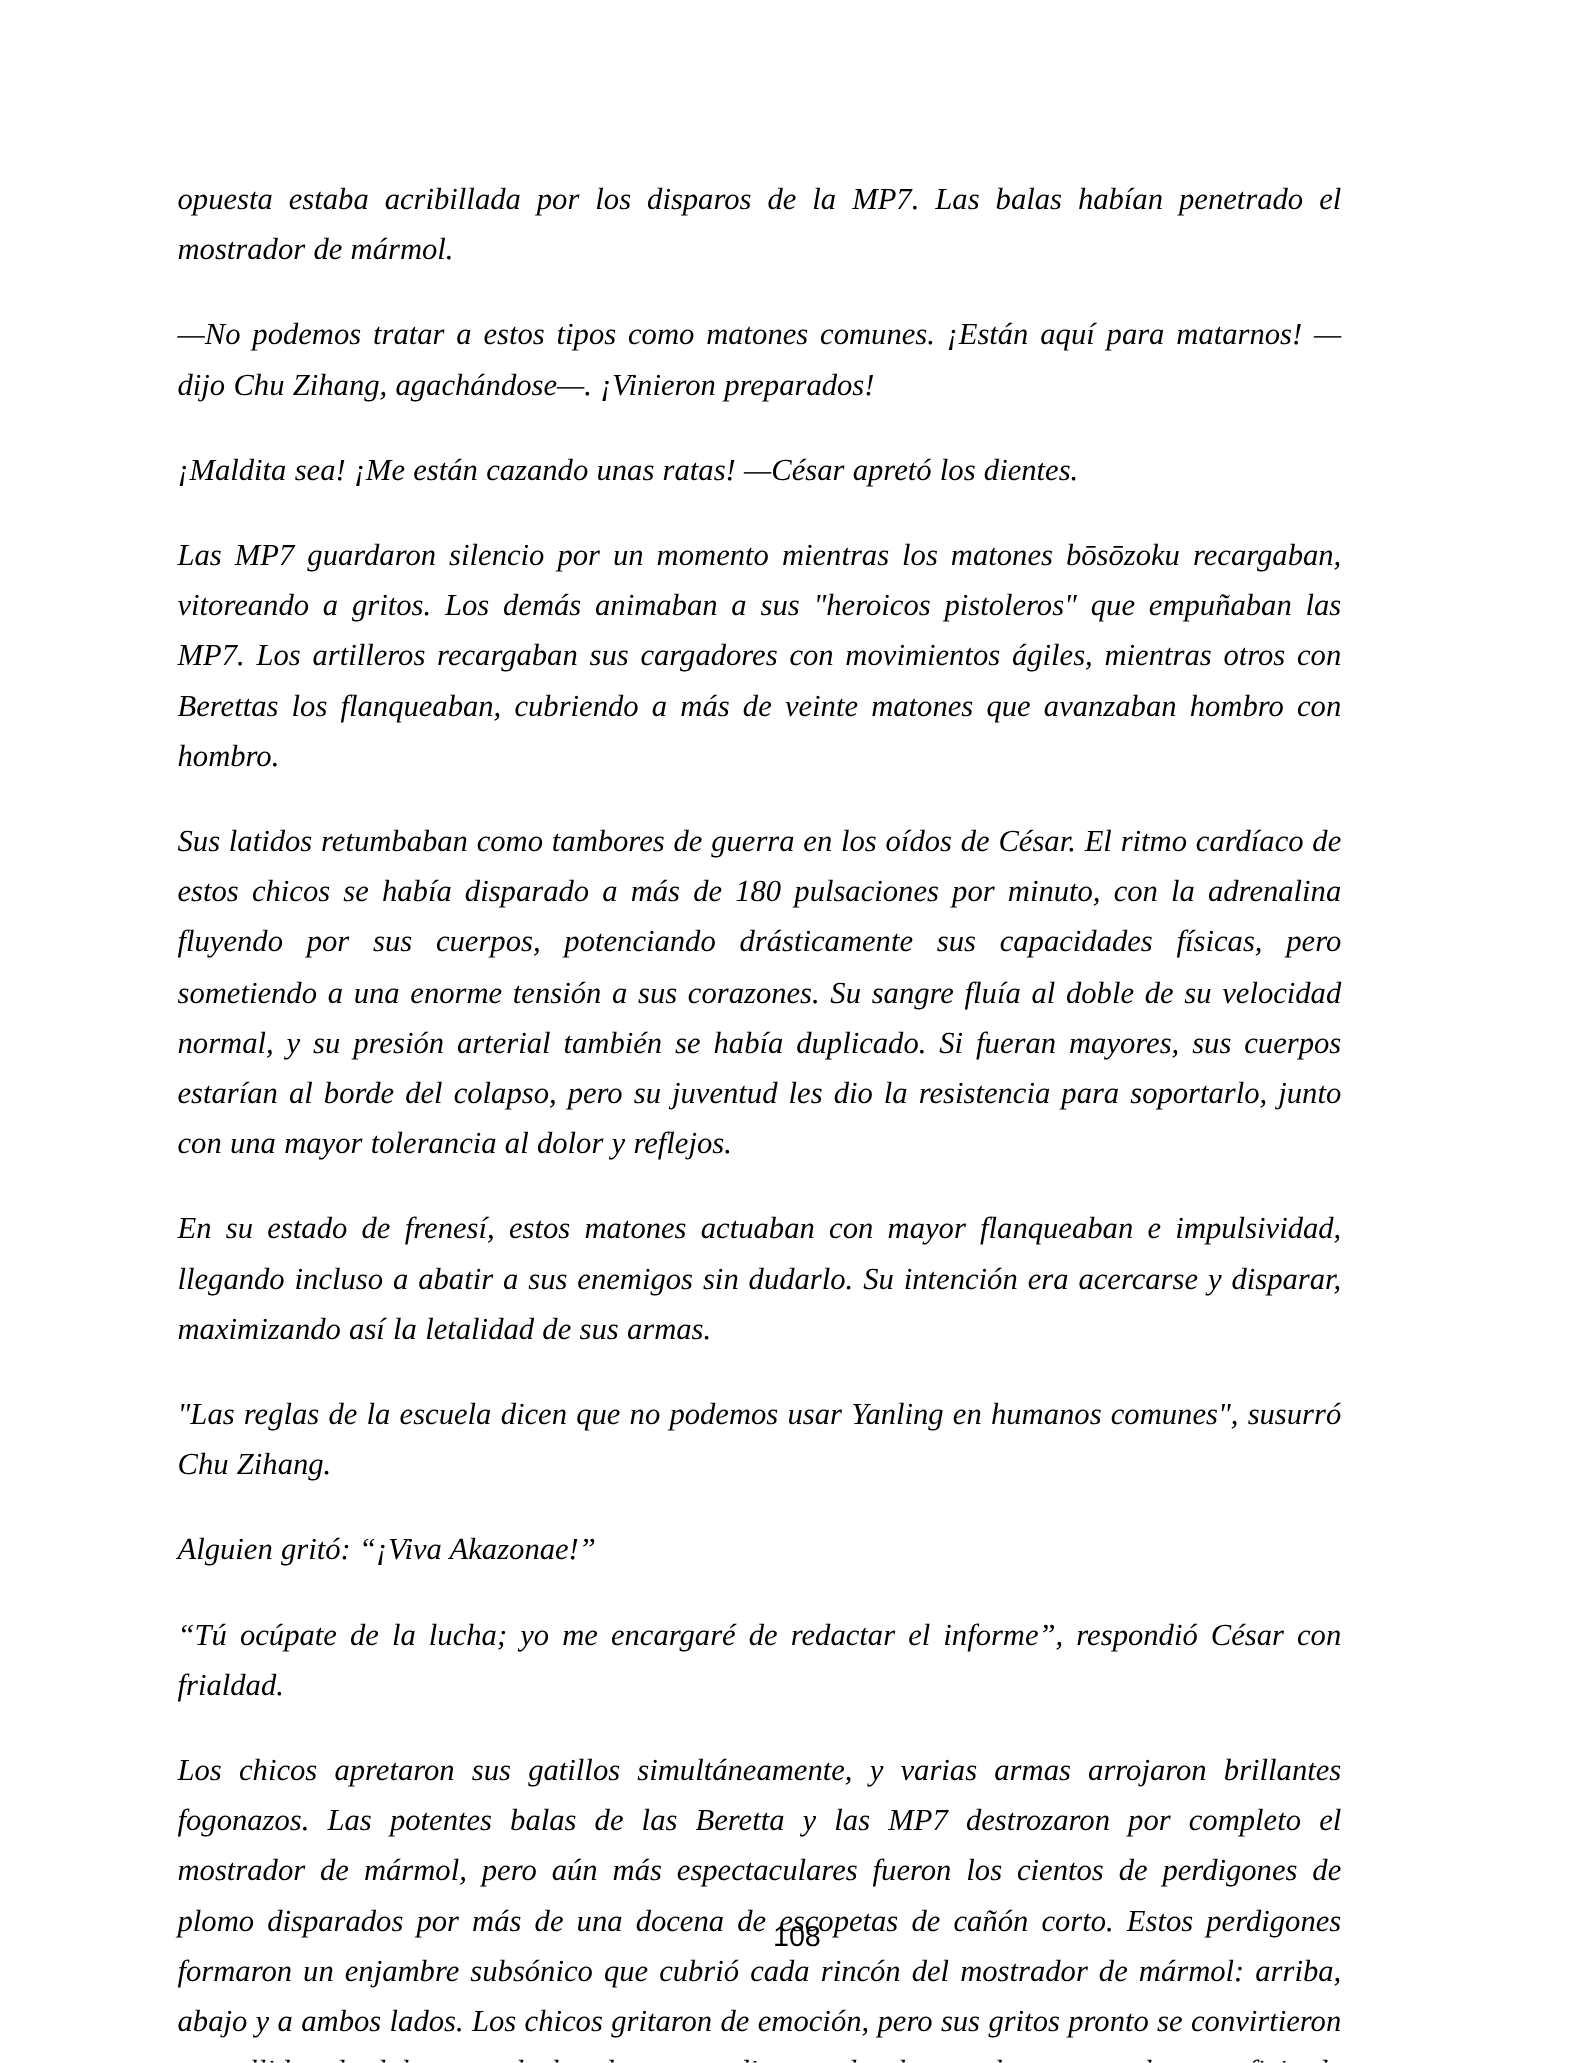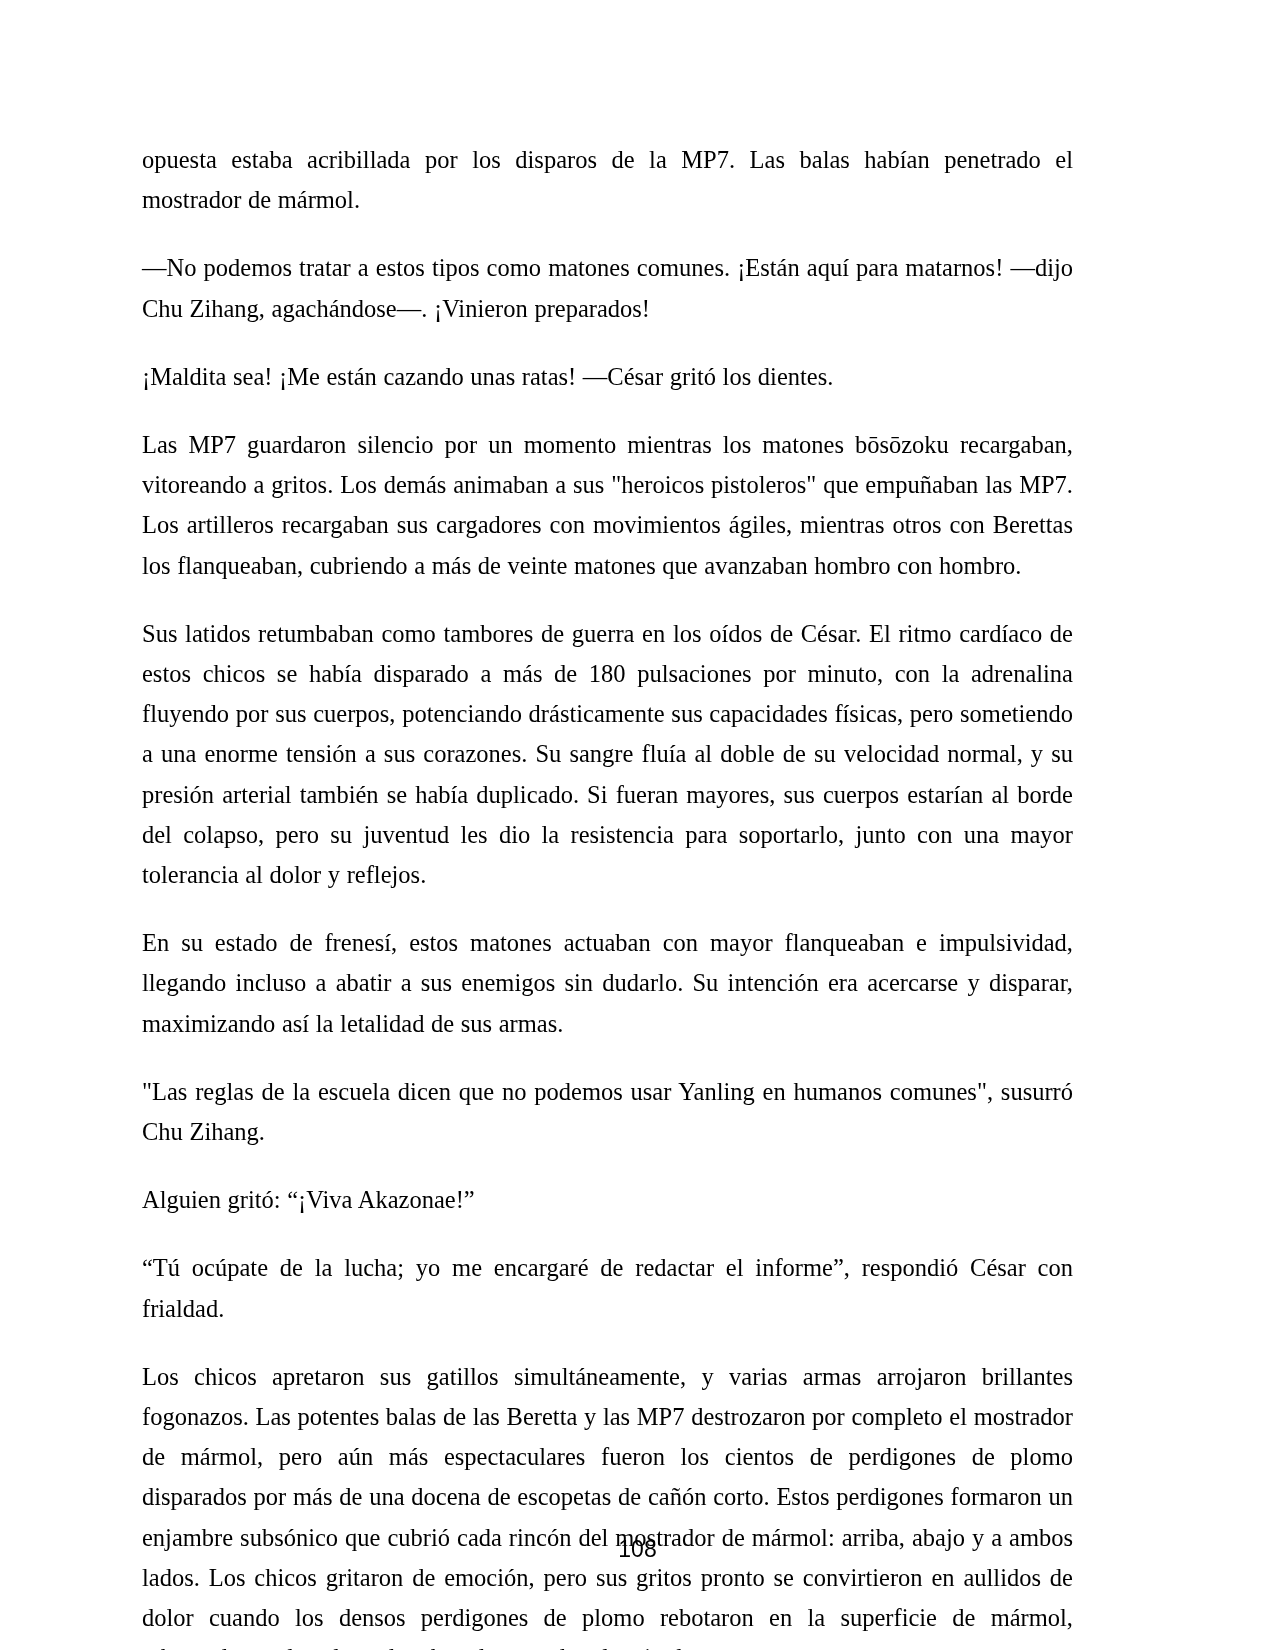--- a/index.html
+++ b/index.html
@@ -34,20 +34,21 @@
 
   .para {
     font-size: 24.5px;
     line-height: 40.2px;
     text-align: justify;
     text-justify: inter-word;
     margin: 0 0 28px 0;
     hyphens: none;
     -webkit-hyphens: none;
     word-spacing: 0.02em;
+    font-style: italic;
   }
 
   
   .para:last-child {
     margin-bottom: 0;
   }
 
   .page-number {
     position: absolute;
     left: 0;
@@ -61,21 +62,21 @@
   }
 </style>
 </head>
 <body>
 
 <div class="page">
 
   <div class="text-block">
     <p class="para">opuesta estaba acribillada por los disparos de la MP7. Las balas habían penetrado el mostrador de mármol.</p>
     <p class="para">—No podemos tratar a estos tipos como matones comunes. ¡Están aquí para matarnos! —dijo Chu Zihang, agachándose—. ¡Vinieron preparados!</p>
-    <p class="para">¡Maldita sea! ¡Me están cazando unas ratas! —César gritó los dientes.</p>
+    <p class="para">¡Maldita sea! ¡Me están cazando unas ratas! —César apretó los dientes.</p>
     <p class="para">Las MP7 guardaron silencio por un momento mientras los matones bōsōzoku recargaban, vitoreando a gritos. Los demás animaban a sus "heroicos pistoleros" que empuñaban las MP7. Los artilleros recargaban sus cargadores con movimientos ágiles, mientras otros con Berettas los flanqueaban, cubriendo a más de veinte matones que avanzaban hombro con hombro.</p>
     <p class="para">Sus latidos retumbaban como tambores de guerra en los oídos de César. El ritmo cardíaco de estos chicos se había disparado a más de 180 pulsaciones por minuto, con la adrenalina fluyendo por sus cuerpos, potenciando drásticamente sus capacidades físicas, pero sometiendo a una enorme tensión a sus corazones. Su sangre fluía al doble de su velocidad normal, y su presión arterial también se había duplicado. Si fueran mayores, sus cuerpos estarían al borde del colapso, pero su juventud les dio la resistencia para soportarlo, junto con una mayor tolerancia al dolor y reflejos.</p>
     <p class="para">En su estado de frenesí, estos matones actuaban con mayor flanqueaban e impulsividad, llegando incluso a abatir a sus enemigos sin dudarlo. Su intención era acercarse y disparar, maximizando así la letalidad de sus armas.</p>
     <p class="para">"Las reglas de la escuela dicen que no podemos usar Yanling en humanos comunes", susurró Chu Zihang.</p>
     <p class="para">Alguien gritó: “¡Viva Akazonae!”</p>
     <p class="para">“Tú ocúpate de la lucha; yo me encargaré de redactar el informe”, respondió César con frialdad.</p>
     <p class="para">Los chicos apretaron sus gatillos simultáneamente, y varias armas arrojaron brillantes fogonazos. Las potentes balas de las Beretta y las MP7 destrozaron por completo el mostrador de mármol, pero aún más espectaculares fueron los cientos de perdigones de plomo disparados por más de una docena de escopetas de cañón corto. Estos perdigones formaron un enjambre subsónico que cubrió cada rincón del mostrador de mármol: arriba, abajo y a ambos lados. Los chicos gritaron de emoción, pero sus gritos pronto se convirtieron en aullidos de dolor cuando los densos perdigones de plomo rebotaron en la superficie de mármol, rebotando en el suelo y el techo, alcanzando a los tiradores.</p>
   </div>
 
   <div class="page-number">108</div>

